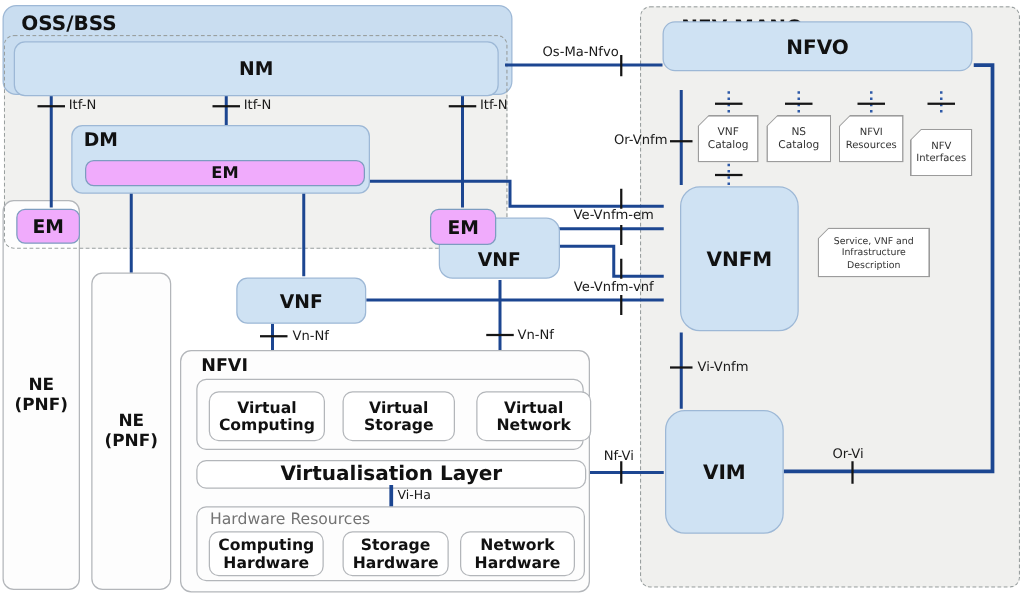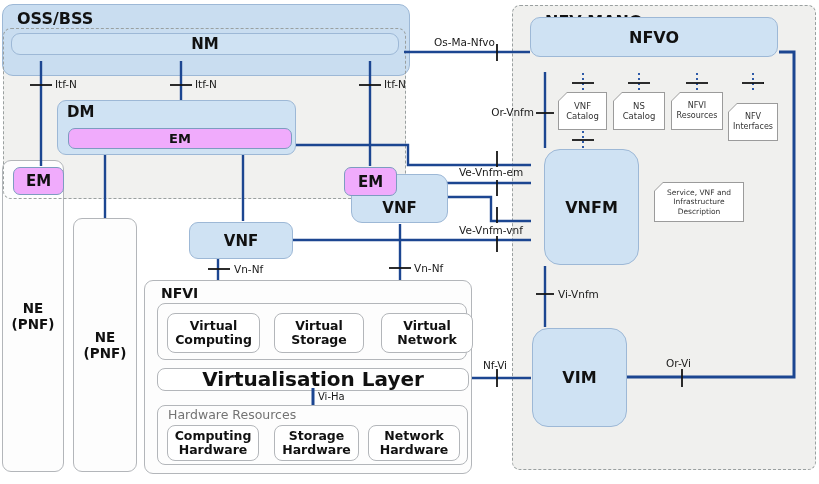--- a/index.html
+++ b/index.html
@@ -54,21 +54,21 @@
   <div class="abs white" style="left:144px;top:280px;width:328px;height:194px;z-index:4;">
     <div class="abs title" style="left:16px;top:4px;font-size:14px;">NFVI</div>
     <div class="abs white" style="left:12px;top:22px;width:310px;height:57px;border-radius:8px;">
       <div class="abs wcell pre" style="left:9px;top:9px;width:93px;height:40px;">Virtual
 Computing</div>
       <div class="abs wcell pre" style="left:116px;top:9px;width:90px;height:40px;">Virtual
 Storage</div>
       <div class="abs wcell pre" style="left:223px;top:9px;width:92px;height:40px;">Virtual
 Network</div>
     </div>
-    <div class="abs wcell" style="left:12px;top:87px;width:312px;height:23px;font-size:20px;">Virtualisation Layer</div>
+    <div class="abs wcell" style="left:12px;top:87px;width:312px;height:23px;font-size:16px;">Virtualisation Layer</div>
     <div class="abs white" style="left:12px;top:124px;width:311px;height:60px;border-radius:8px;">
       <div class="abs" style="left:10px;top:1px;font-size:12.5px;color:#737373;">Hardware Resources</div>
       <div class="abs wcell pre" style="left:9px;top:19px;width:92px;height:36px;">Computing
 Hardware</div>
       <div class="abs wcell pre" style="left:116px;top:19px;width:85px;height:36px;">Storage
 Hardware</div>
       <div class="abs wcell pre" style="left:210px;top:19px;width:92px;height:36px;">Network
 Hardware</div>
     </div>
   </div>
@@ -116,21 +116,21 @@
       <path d="M208 269 H230"></path>
         <path d="M389 268 H411"></path>
       <path d="M572 83 H594"></path>
         <path d="M628 83 H650"></path>
         <path d="M686 83 H708"></path>
         <path d="M742 83 H764"></path>
       <path d="M572 140 H594"></path>
     </g>
   </svg>
 
-  <div class="abs blue" style="left:11px;top:33px;width:388px;height:22px;font-size:15px;z-index:10;">
+  <div class="abs blue" style="left:11px;top:33px;width:388px;height:44px;font-size:15px;z-index:10;">
     <span>NM</span>
   </div>
   <div class="abs blue" style="left:57px;top:100px;width:239px;height:55px;border-radius:9px;z-index:10;display:block;">
     <div class="abs title" style="left:9px;top:2px;font-size:15px;">DM</div>
     <div class="abs blue-dk" style="left:10px;top:27px;width:224px;height:21px;font-size:13px;">
       <span>EM</span>
     </div>
   </div>
   <div class="abs blue-dk" style="left:13px;top:167px;width:51px;height:28px;font-size:15px;z-index:12;">
     <span>EM</span>

